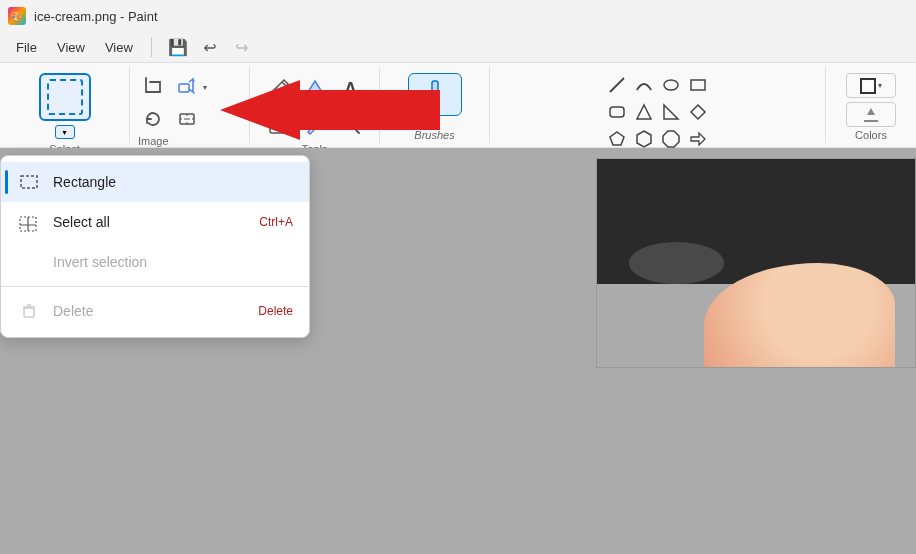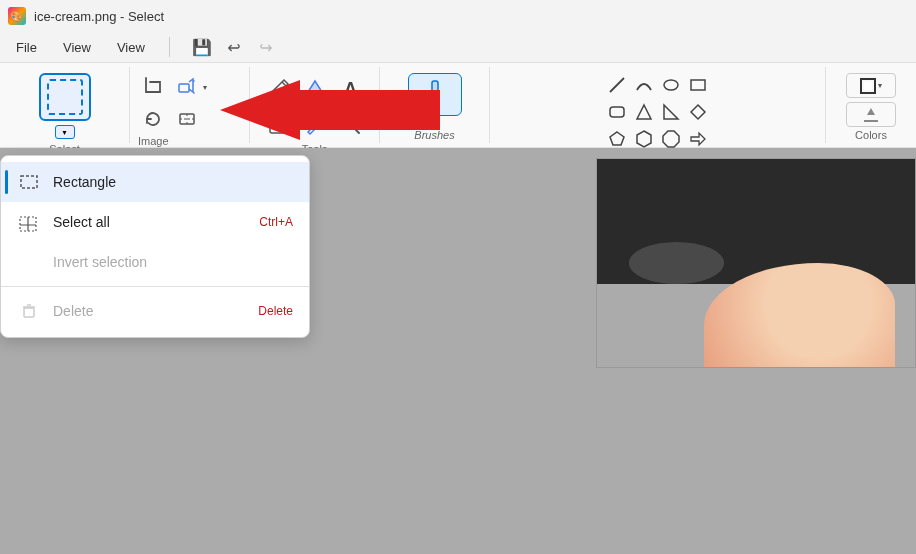--- a/index.html
+++ b/index.html
@@ -35,21 +35,21 @@
       color: #333;
     }
 
     
     .menu-bar {
       background: #f3f3f3;
       height: 30px;
       display: flex;
       align-items: center;
       padding: 0 6px;
-      gap: 6px;
+      gap: 0;
     }
     .menu-item {
       padding: 4px 10px;
       font-size: 13px;
       color: #333;
       border-radius: 4px;
       cursor: pointer;
     }
     .menu-divider-v {
       width: 1px;
@@ -391,21 +391,21 @@
       width: 30%; height: 20%;
       background: rgba(255,255,255,0.15);
       border-radius: 50%;
     }
   </style>
 </head>
 <body>
 
 <div class="title-bar">
   <div class="title-bar-icon">🎨</div>
-  <span class="title-text">ice-cream.png - Select</span>
+  <span class="title-text">ice-cream.png - Paint</span>
 </div>
 
 <div class="menu-bar">
   <div class="menu-item">File</div>
   <div class="menu-item">View</div>
   <div class="menu-item">View</div>
   <div class="menu-divider-v"></div>
   <div class="toolbar-actions">
     <div class="toolbar-btn">💾</div>
     <div class="toolbar-btn">↩</div>

